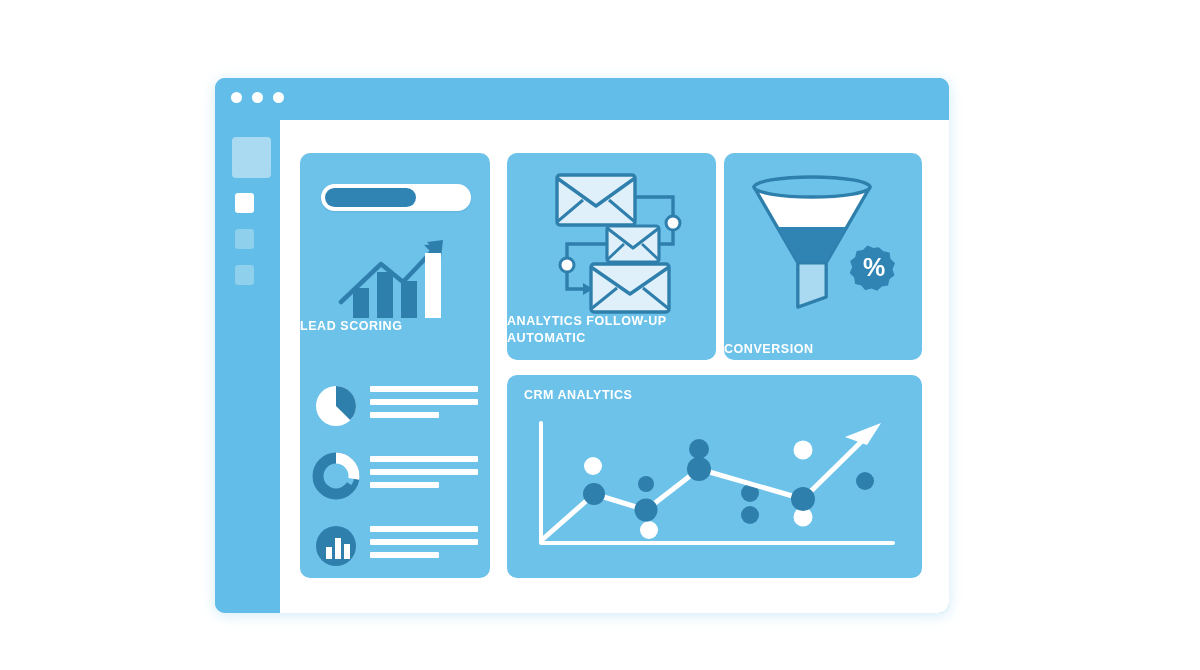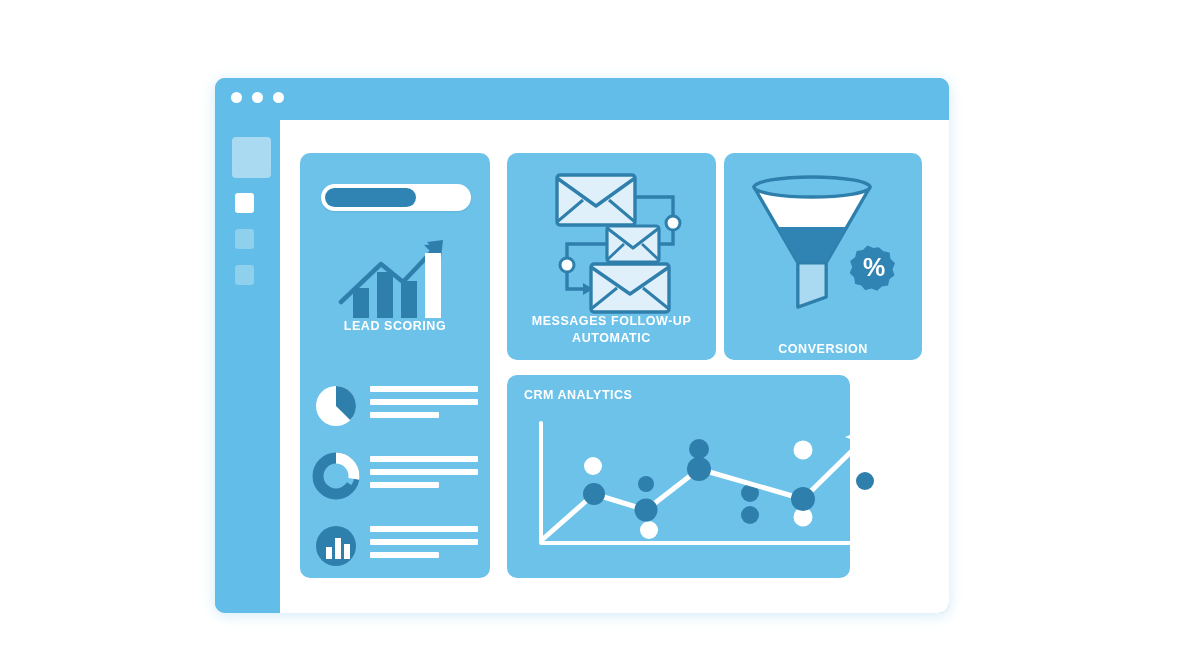--- a/index.html
+++ b/index.html
@@ -48,29 +48,29 @@
     width: 669px; height: 493px;
     background: #ffffff;
     border-radius: 0 0 10px 0;
   }
   .content { position: absolute; left: 20px; top: 33px; width: 629px; height: 425px; }
 
   
   .card { position: absolute; background: #6dc2ea; border-radius: 10px; }
   .card-label {
     position: absolute; left: 0; width: 100%;
-    text-align: center; color: #ffffff;
+    color: #ffffff;
     font-size: 12.5px; font-weight: bold; letter-spacing: 0.55px;
     line-height: 17px;
   }
 
   #card-lead   { left: 0px;   top: 0px;   width: 190px; height: 425px; }
   #card-follow { left: 207px; top: 0px;   width: 209px; height: 207px; }
   #card-conv   { left: 424px; top: 0px;   width: 198px; height: 207px; }
-  #card-crm    { left: 207px; top: 222px; width: 343px; height: 203px; }
+  #card-crm    { left: 207px; top: 222px; width: 415px; height: 203px; }
 
   #lead-label   { top: 165px; }
   #follow-label { top: 160px; }
   #conv-label   { top: 160px; margin-top: 28px; }
 
   
   .progress-track {
     position: absolute; left: 21px; top: 31px;
     width: 150px; height: 27px;
     background: #ffffff; border-radius: 14px;
@@ -210,21 +210,21 @@
               <path d="M84 91 L101 75 M136 91 L119 75" stroke="#2f7fad" stroke-width="2.8" fill="none"></path>
             </g>
 
             <g>
               <rect x="68" y="95" width="78" height="48" rx="3" fill="#dff0fb" stroke="#2f7fad" stroke-width="3.4"></rect>
               <path d="M68 98 L107 125 L146 98" fill="none" stroke="#2f7fad" stroke-width="3.4" stroke-linejoin="round"></path>
               <path d="M68 140 L94 119 M146 140 L120 119" stroke="#2f7fad" stroke-width="3" fill="none"></path>
             </g>
           </svg>
           <div class="card-label" id="follow-label">
-            <span>MESSAGES FOLLOW-UP</span><br>
+            <span>ANALYTICS FOLLOW-UP</span><br>
             <span>AUTOMATIC</span>
           </div>
         </div>
 
         <div class="card" id="card-conv">
           <svg width="170" height="150" style="position:absolute;left:18px;top:12px;" viewBox="0 0 170 150">
 
             <g>
               <path d="M12 22 L128 22 L84 98 L84 132 L56 142 L56 98 Z" fill="#ffffff" stroke="none"></path>
               <path d="M12 22 L128 22 L84 98 L84 132 L56 142 L56 98 Z" fill="none" stroke="#2f7fad" stroke-width="3.4" stroke-linejoin="round"></path>

